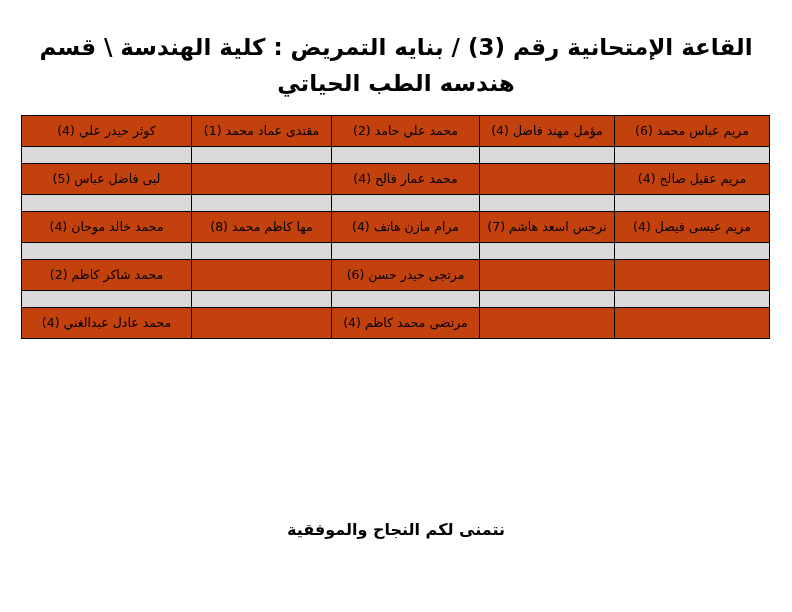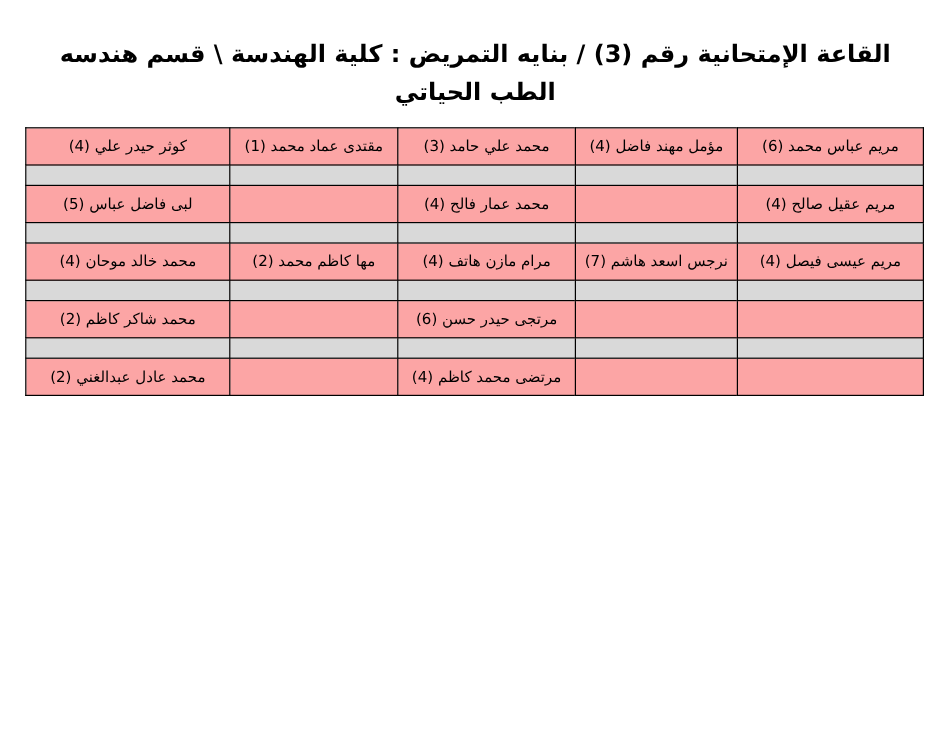--- a/index.html
+++ b/index.html
@@ -18,42 +18,42 @@
     position: relative;
     width: 792px;
     height: 612px;
     box-sizing: border-box;
     padding: 0 22px;
   }
   .doc-title {
     margin: 0;
     padding-top: 30px;
     text-align: center;
-    font-size: 20px;
+    font-size: 23px;
     font-weight: bold;
     line-height: 1.55;
     direction: rtl;
   }
   table.seating {
     margin-top: 14px;
     width: 748px;
     border-collapse: collapse;
     table-layout: fixed;
     direction: rtl;
   }
   table.seating td {
     border: 1px solid #000000;
     height: 22px;
     padding: 4px 6px;
     font-size: 12.5px;
     line-height: 1.45;
     vertical-align: middle;
     text-align: center;
     word-wrap: break-word;
-    background: #fca5a5;
+    background: #c2410c;
   }
   tr.spacer td {
     background: #d9d9d9;
     height: 14px;
     padding: 1px 4px;
   }
   td.empty {
     background: #ffffff;
   }
   tr.spacer td.empty {
@@ -87,21 +87,21 @@
       <col class="col0">
         <col class="col1">
         <col class="col2">
         <col class="col3">
         <col class="col4">
     </colgroup>
     <tbody>
         <tr class="data-row">
           <td>مريم عباس محمد (6)</td>
           <td>مؤمل مهند فاضل (4)</td>
-          <td>محمد علي حامد (3)</td>
+          <td>محمد علي حامد (2)</td>
           <td>مقتدى عماد محمد (1)</td>
           <td>كوثر حيدر علي (4)</td>
         </tr>
         <tr class="spacer">
           <td class="empty"></td>
           <td class="empty"></td>
           <td class="empty"></td>
           <td class="empty"></td>
           <td class="empty"></td>
         </tr>
@@ -116,21 +116,21 @@
           <td class="empty"></td>
           <td class="empty"></td>
           <td class="empty"></td>
           <td class="empty"></td>
           <td class="empty"></td>
         </tr>
         <tr class="data-row">
           <td>مريم عيسى فيصل (4)</td>
           <td>نرجس اسعد هاشم (7)</td>
           <td>مرام مازن هاتف (4)</td>
-          <td>مها كاظم محمد (2)</td>
+          <td>مها كاظم محمد (8)</td>
           <td>محمد خالد موحان (4)</td>
         </tr>
         <tr class="spacer">
           <td class="empty"></td>
           <td class="empty"></td>
           <td class="empty"></td>
           <td class="empty"></td>
           <td class="empty"></td>
         </tr>
         <tr class="data-row">
@@ -145,19 +145,20 @@
           <td class="empty"></td>
           <td class="empty"></td>
           <td class="empty"></td>
           <td class="empty"></td>
         </tr>
         <tr class="data-row">
           <td class="empty"></td>
           <td class="empty"></td>
           <td>مرتضى محمد كاظم (4)</td>
           <td class="empty"></td>
-          <td>محمد عادل عبدالغني (2)</td>
+          <td>محمد عادل عبدالغني (4)</td>
         </tr>
       </tbody>
   </table>
 
+  <div class="footer-note">نتمنى لكم النجاح والموفقية</div>
 
 </div>
 
 </body></html>

